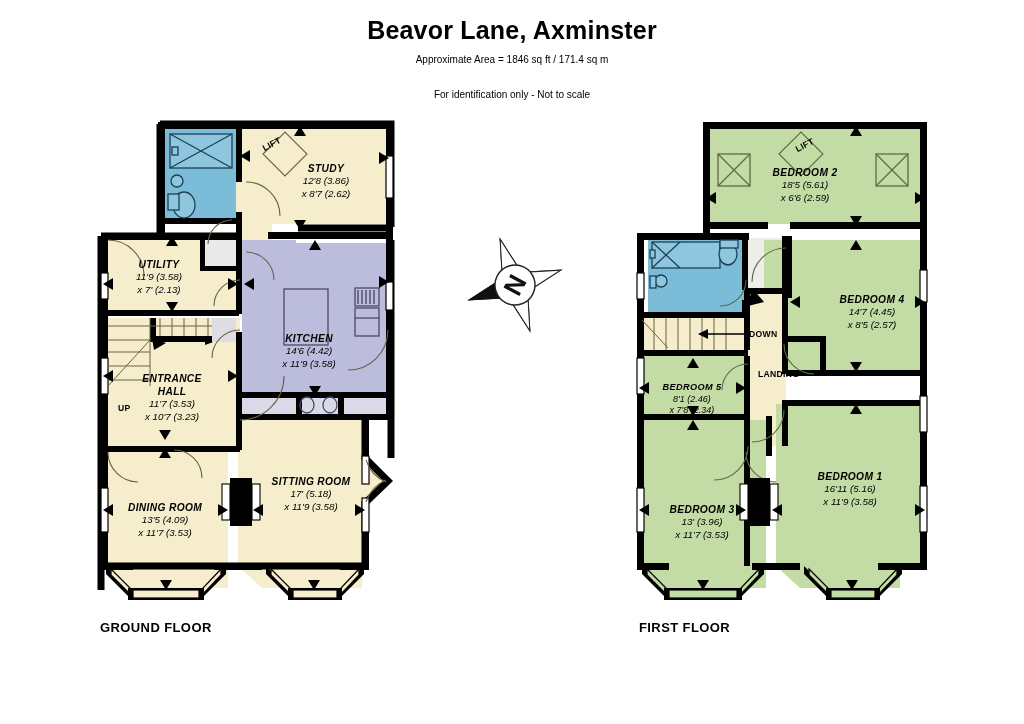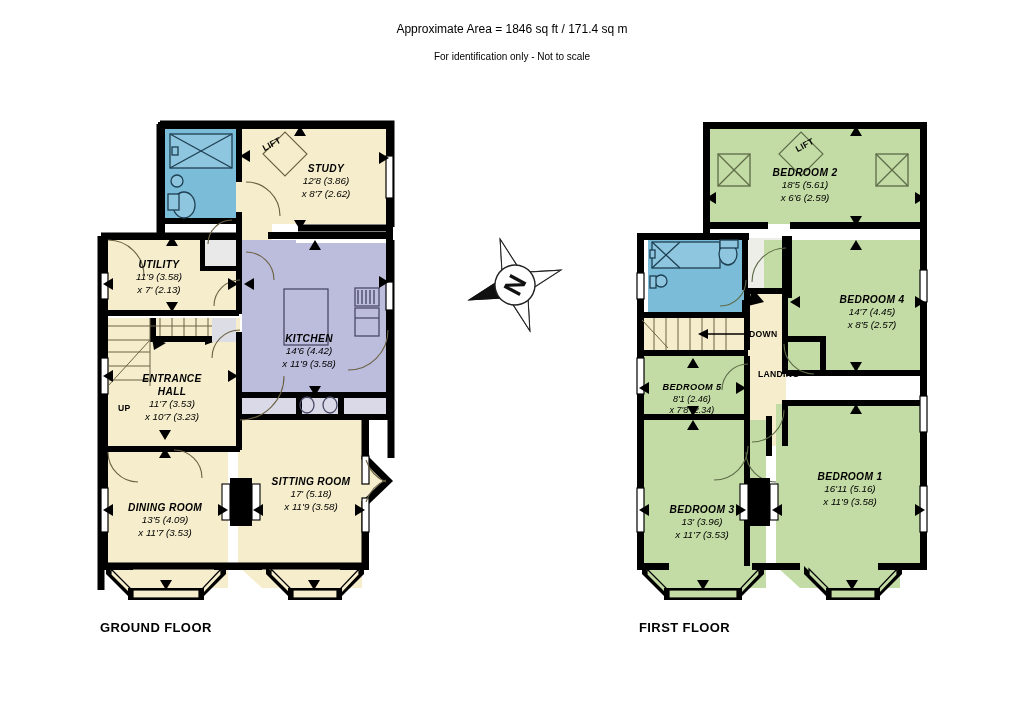--- a/index.html
+++ b/index.html
@@ -2,22 +2,22 @@
 <html><head>
 <meta charset="utf-8">
 <style>
   html,body{margin:0;padding:0;background:#ffffff;}
   body{width:1024px;height:724px;position:relative;overflow:hidden;
        font-family:"Liberation Sans", sans-serif;color:#000;}
 
   
   #header{position:absolute;left:0;top:0;width:1024px;text-align:center;}
   #title{font-size:25px;font-weight:bold;letter-spacing:.2px;margin-top:16px;}
-  #area{font-size:12px;margin-top:22px;}
-  #ident{font-size:10px;margin-top:15px;}
+  #area{font-size:10px;margin-top:9px;}
+  #ident{font-size:10px;margin-top:24px;}
 
   
   .plan{position:absolute;}
   #gf{left:0;top:0;}
   #ff{left:0;top:0;}
   .floor-label{position:absolute;font-size:13px;font-weight:bold;letter-spacing:.4px;}
   #gf-label{left:100px;top:620px;}
   #ff-label{left:639px;top:620px;}
 
   
@@ -33,20 +33,21 @@
   
   #footer{position:absolute;left:0;top:655px;width:1024px;height:69px;}
 
   
   #compass{position:absolute;left:463px;top:233px;width:104px;height:104px;}
 </style>
 </head>
 <body>
 
 <div id="header">
+  <div id="title">Beavor Lane, Axminster</div>
   <div id="area">Approximate Area = 1846 sq ft / 171.4 sq m</div>
   <div id="ident">For identification only - Not to scale</div>
 </div>
 
 <svg id="gf" class="plan" width="1024" height="660">
   <defs>
     <g id="gf-defs"></g>
   </defs>
 
   <rect x="240" y="126" width="148" height="98" fill="#f5edcb"></rect>

